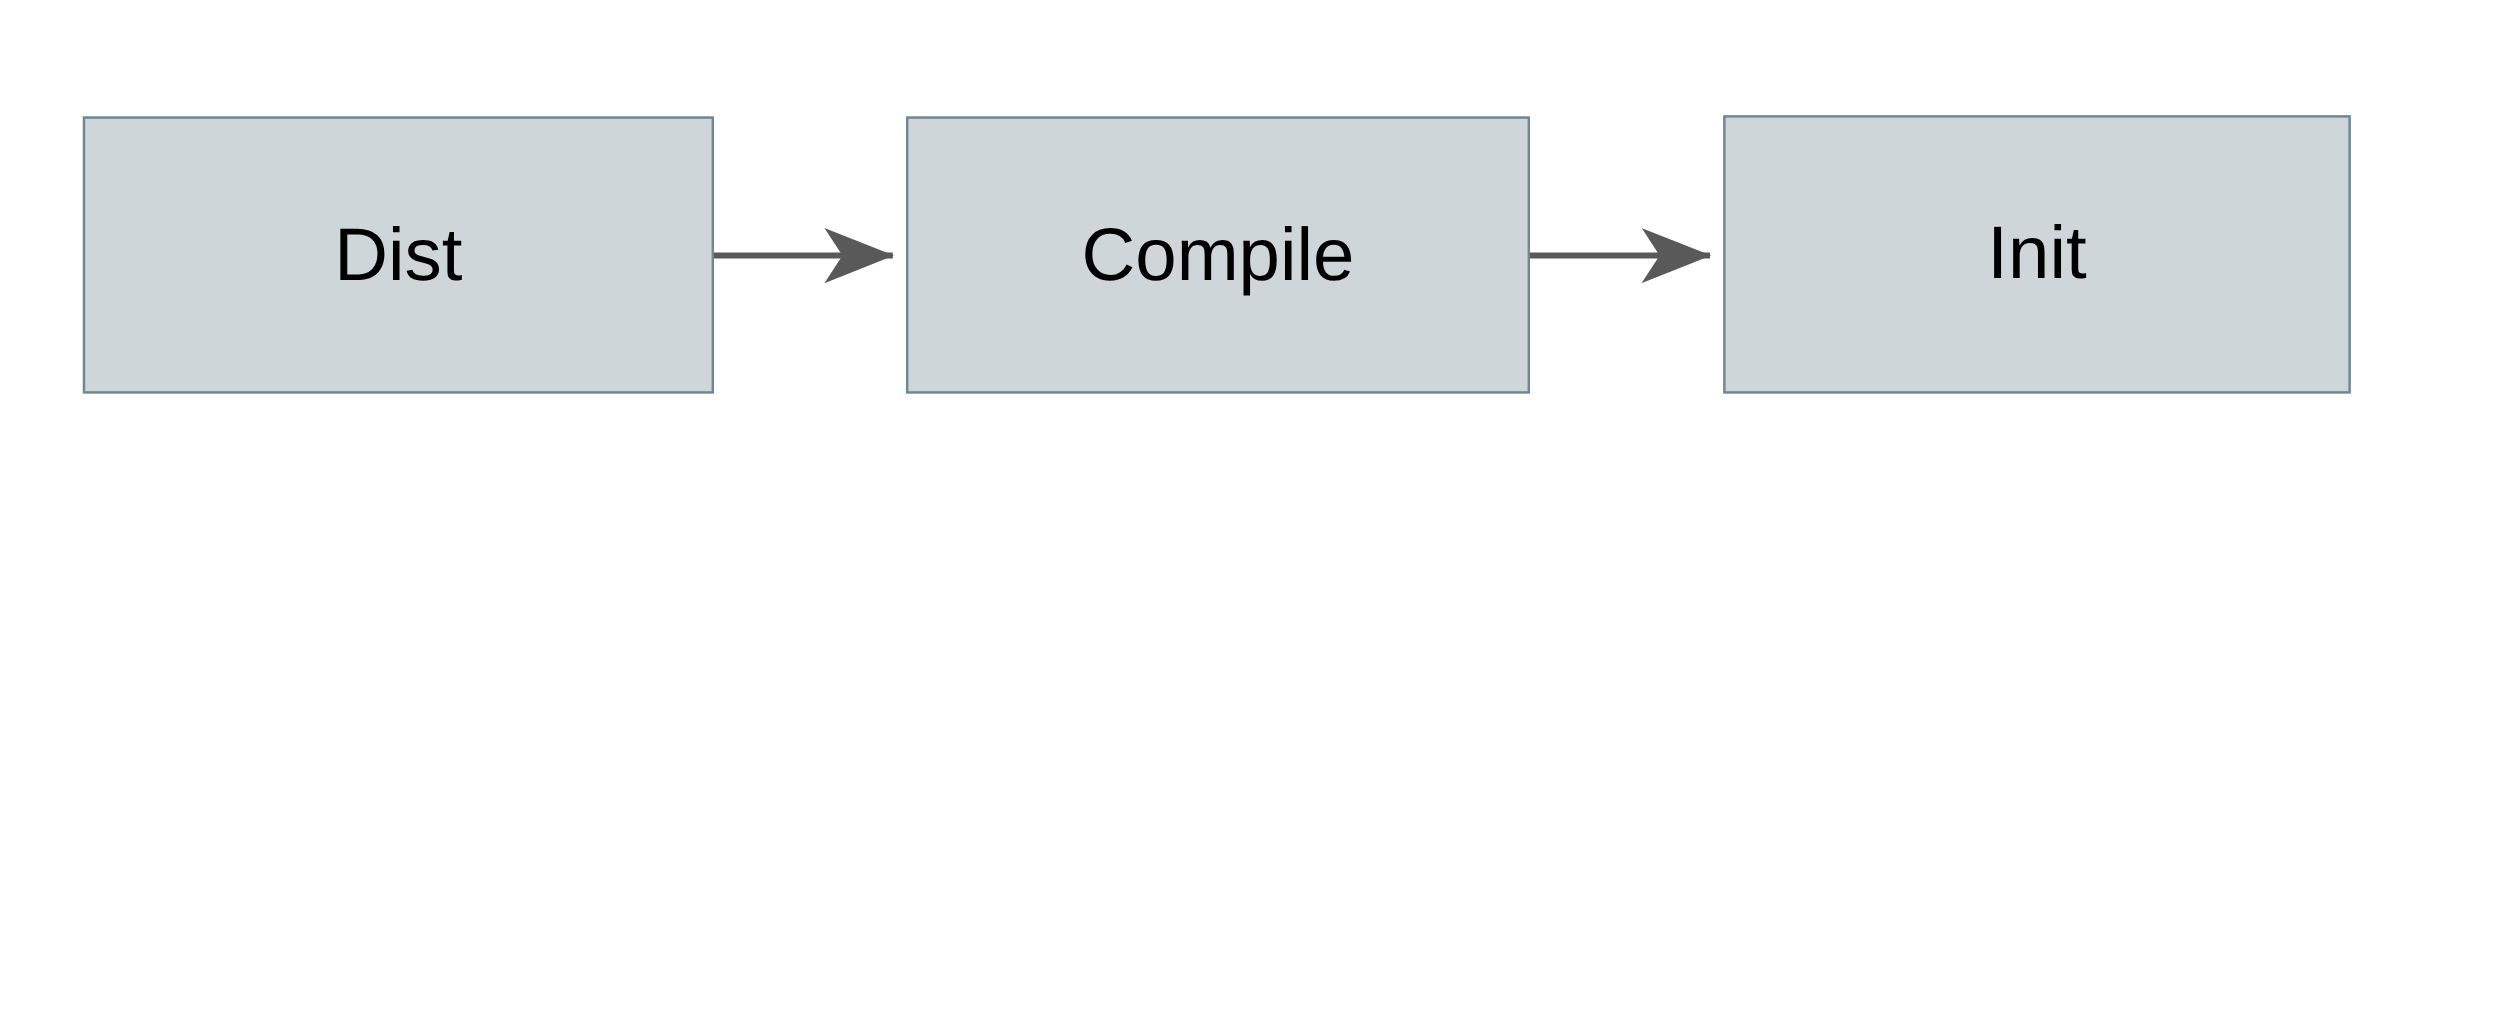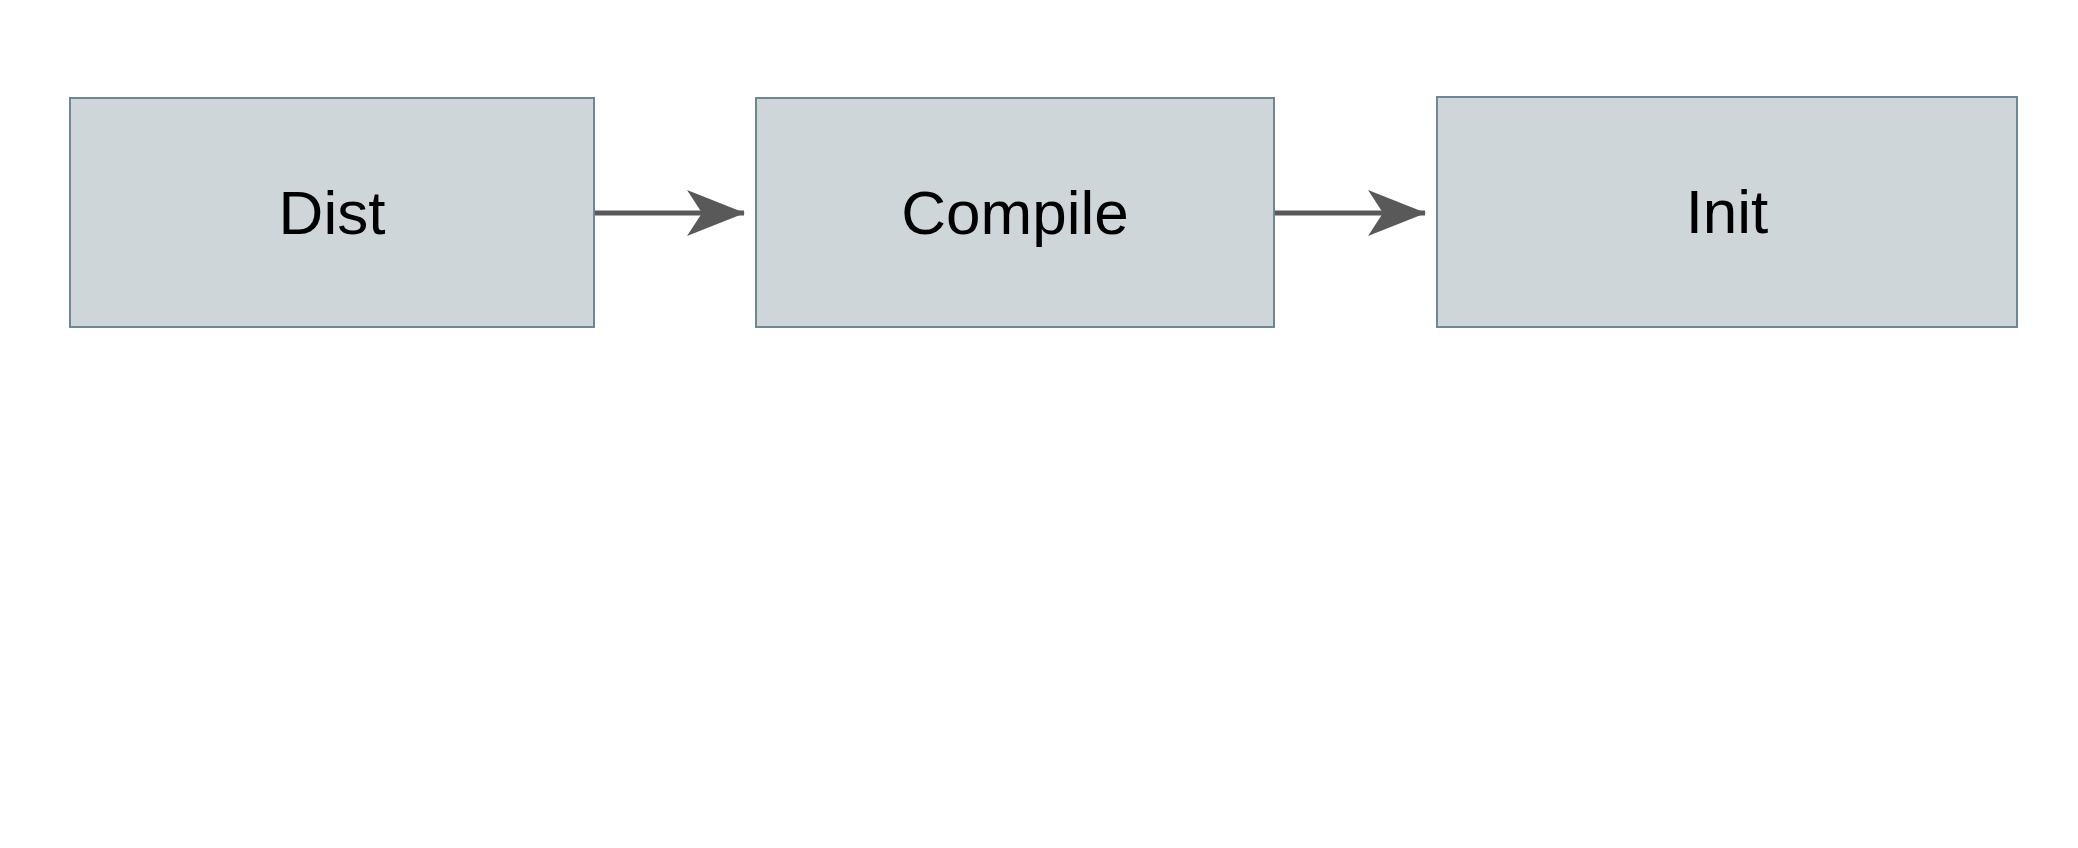--- a/index.html
+++ b/index.html
@@ -65,18 +65,18 @@
   </svg>
 
   <div class="node" style="left:755px; top:97px; width:520px; height:231px;">
     <span class="node-label">Compile</span>
   </div>
 
   <div class="node" style="left:69px; top:97px; width:526px; height:231px;">
     <span class="node-label">Dist</span>
   </div>
 
-  <div class="node" style="left:1436px; top:96px; width:582px; height:232px;">
+  <div class="node" style="left:1436px; top:96px; width:523px; height:232px;">
     <span class="node-label">Init</span>
   </div>
 
 
 </div>
 
 </body></html>

